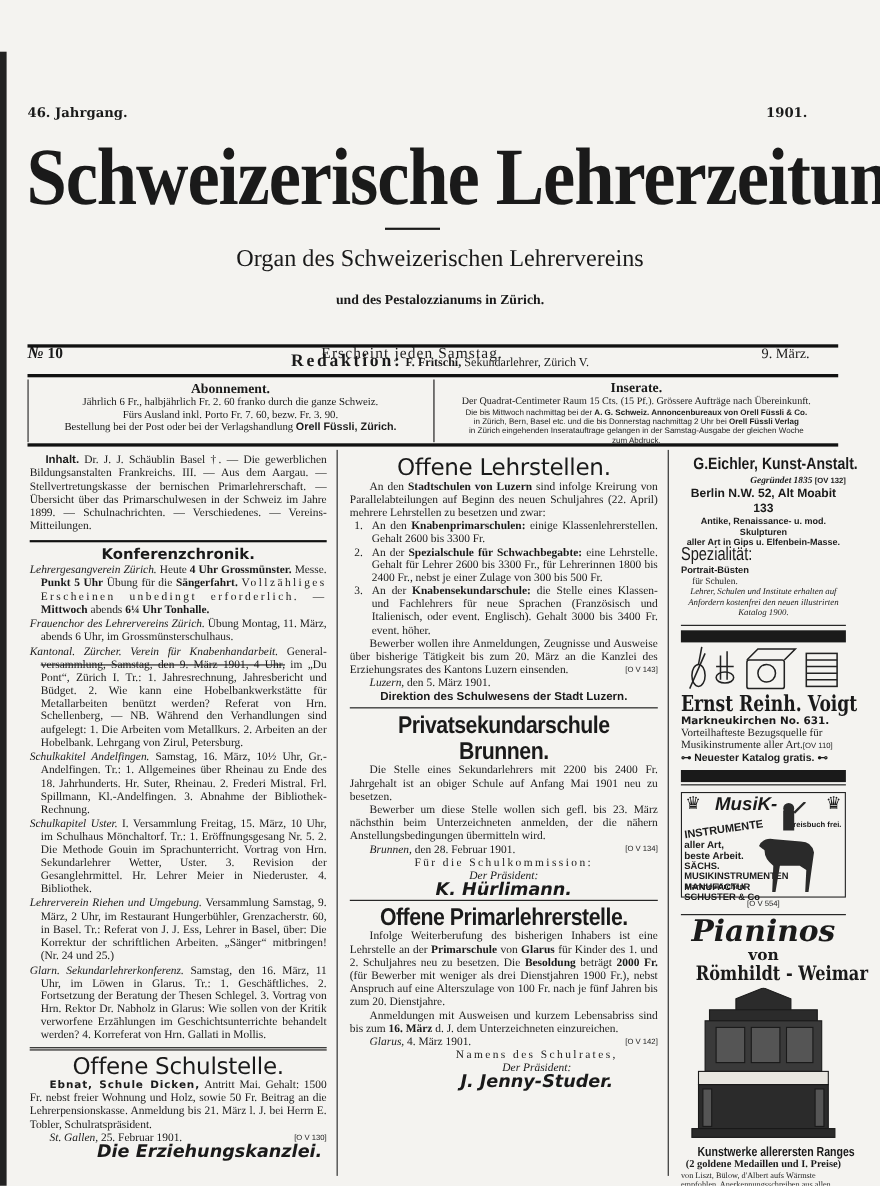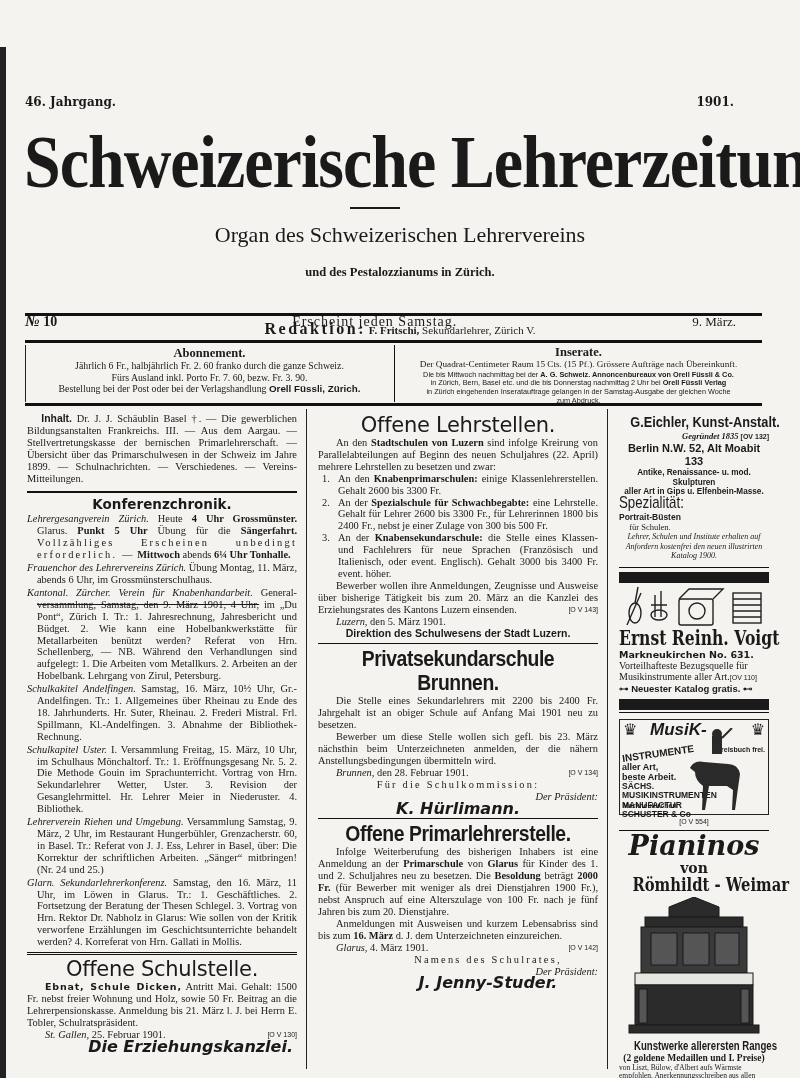--- a/index.html
+++ b/index.html
@@ -66,21 +66,21 @@
   .indent { text-indent: 18px; }
   .list-item { display: flex; padding-left: 4px; }
   .list-item .num { width: 16px; flex: none; }
   .list-item .txt { flex: 1; }
   .ref { font-size: 7px; float: right; font-family: "Liberation Sans", sans-serif; }
   .place { padding-left: 18px; }
   .place i { font-style: italic; }
   .sig { text-align: center; }
   .sig-b { text-align: center; font-family: "Liberation Sans", sans-serif; font-weight: bold; font-size: 10.5px; }
   .sig-heavy { text-align: center; font-family: "DejaVu Sans", sans-serif; font-weight: bold; font-size: 16px; font-style: italic; }
-  .sig-it { text-align: right; font-style: italic; }
+  .sig-it { text-align: center; font-style: italic; }
   .sep { border-top: 1.6px solid #111; margin: 4px 0 3px 0; }
   .sep-double { border-top: 3px double #111; margin: 4px 0 2px 0; }
 
   
   .eichler { font-family: "Liberation Sans", sans-serif; text-align: center; }
   .eichler .e1 { font-weight: bold; font-size: 15px; line-height: 18px; transform: scaleX(0.85); white-space: nowrap; }
   .eichler .e2 { font-style: italic; font-weight: bold; font-size: 8.5px; text-align: right; line-height: 10px; font-family: "Liberation Serif", serif; }
   .eichler .e3 { font-weight: bold; font-size: 11px; line-height: 13px; }
   .eichler .e4 { font-weight: bold; font-size: 8.2px; line-height: 9.5px; }
   .eichler .e5 { display: flex; align-items: baseline; gap: 4px; flex-direction: column; }
@@ -178,21 +178,21 @@
       &nbsp;&nbsp;&nbsp;<span class="hdr">Inhalt.</span>
       <span>Dr. J. J. Schäublin Basel †. — Die gewerblichen Bildungsanstalten Frankreichs. III. — Aus dem Aargau. — Stellvertretungskasse der bernischen Primarlehrerschaft. — Übersicht über das Primarschulwesen in der Schweiz im Jahre 1899. — Schulnachrichten. — Verschiedenes. — Vereins-Mitteilungen.</span>
     </div>
     <div class="rule-under"></div>
     <div class="section-head">Konferenzchronik.</div>
 
     <div class="entry">
       <span class="org">Lehrergesangverein Zürich.</span>
       <span>Heute</span>
       <b>4 Uhr Grossmünster.</b>
-      <span>Glarus.</span>
+      <span>Messe.</span>
       <b>Punkt 5 Uhr</b>
       <span>Übung für die</span>
       <b>Sängerfahrt.</b>
       <span class="spaced">Vollzähliges Erscheinen unbedingt erforderlich. —</span>
       <b>Mittwoch</b>
       <span>abends</span>
       <b>6¼ Uhr Tonhalle.</b>
     </div>
     <div class="entry">
       <span class="org">Frauenchor des Lehrervereins Zürich.</span>
@@ -273,21 +273,21 @@
       <span>den 28. Februar 1901.</span>
       <span class="ref">[O V 134]</span>
     </div>
     <div class="sig spaced">Für die Schulkommission:</div>
     <div class="sig-it">Der Präsident:</div>
     <div class="sig-heavy">K. Hürlimann.</div>
 
     <div class="sep"></div>
     <div class="ad-title cond">Offene Primarlehrerstelle.</div>
     <div class="indent">
-      <span>Infolge Weiterberufung des bisherigen Inhabers ist eine Anmeldung an der</span>
+      <span>Infolge Weiterberufung des bisherigen Inhabers ist eine Lehrstelle an der</span>
       <b>Primarschule</b>
       <span>von</span>
       <b>Glarus</b>
       <span>für Kinder des 1. und 2. Schuljahres neu zu besetzen. Die</span>
       <b>Besoldung</b>
       <span>beträgt</span>
       <b>2000 Fr.</b>
       <span>(für Bewerber mit weniger als drei Dienstjahren 1900 Fr.), nebst Anspruch auf eine Alterszulage von 100 Fr. nach je fünf Jahren bis zum 20. Dienstjahre.</span>
     </div>
     <div class="indent">

